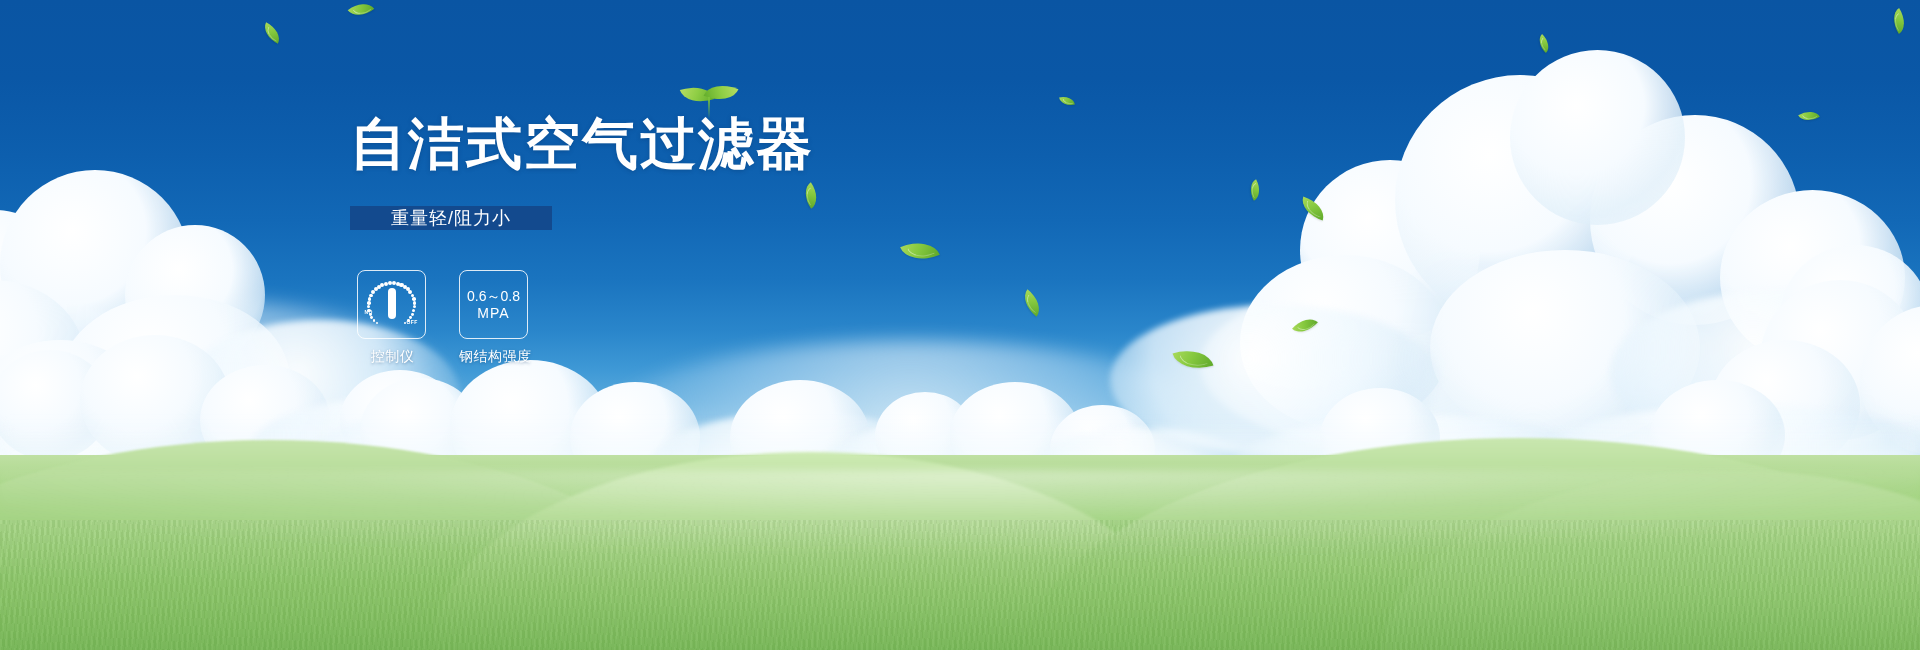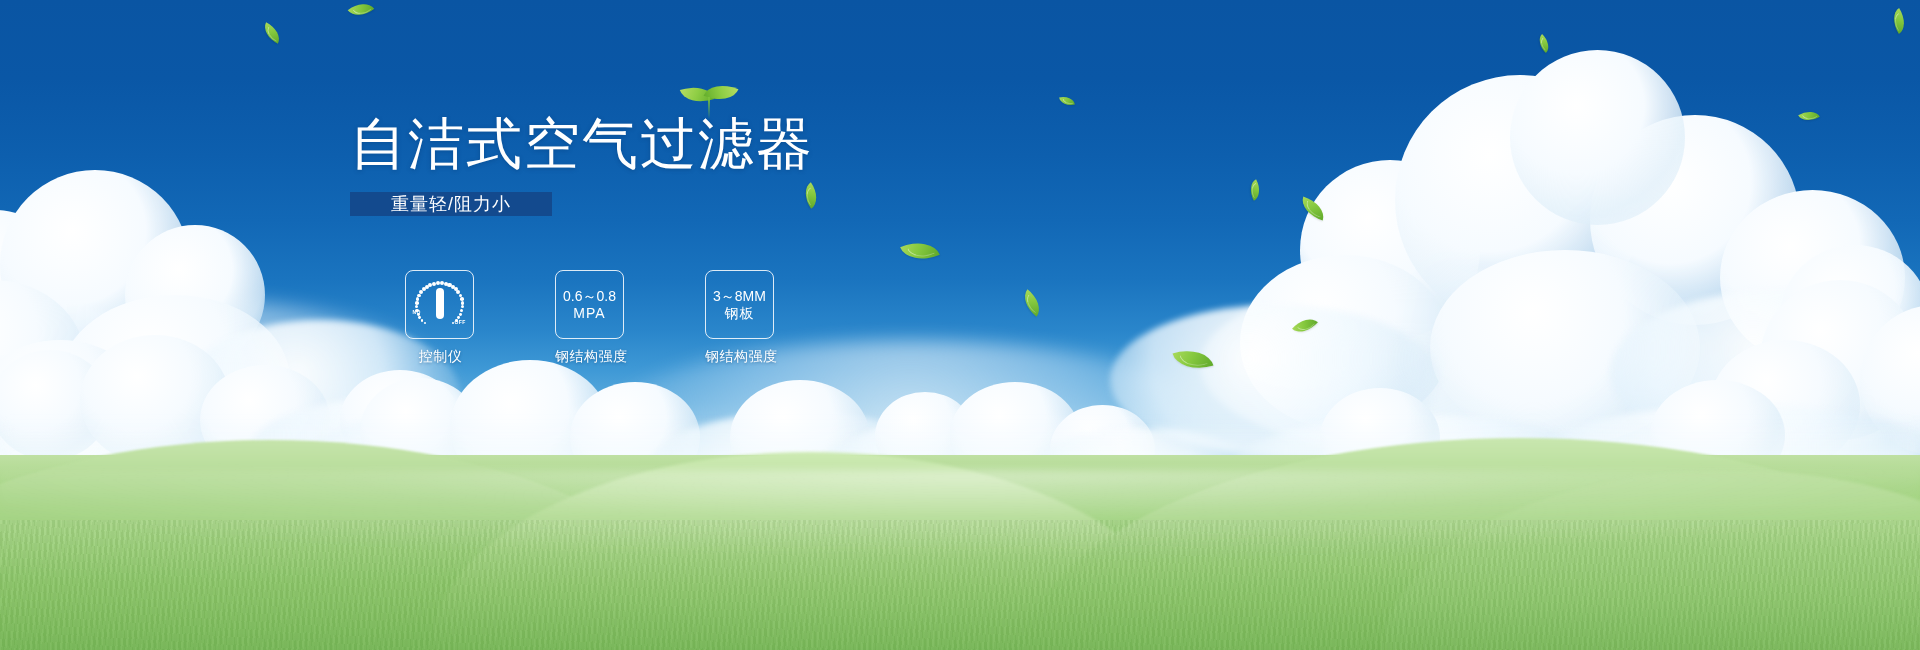--- a/index.html
+++ b/index.html
@@ -150,21 +150,21 @@
   .title-wrap {
     position: absolute;
     left: 350px;
     top: 113px;
   }
   .main-title {
     font-size: 56px;
     line-height: 62px;
     color: #ffffff;
     letter-spacing: 2px;
-    font-weight: 400;
+    font-weight: 700;
     white-space: nowrap;
     text-shadow: 0 1px 4px rgba(6,50,100,0.35);
   }
 
   
   .sprout {
     position: absolute;
     left: 330px;
     top: -30px;
     width: 60px;
@@ -190,21 +190,21 @@
     left: 28px; top: 14px;
     width: 2px; height: 22px;
     background: linear-gradient(to bottom, #7cc23a, rgba(124,194,58,0));
   }
 
   .badges {
     position: absolute;
     left: 350px;
     top: 192px;
     display: flex;
-    align-items: flex-start;
+    align-items: center;
     height: 52px;
   }
   .badge {
     display: flex;
     align-items: center;
     justify-content: center;
     font-size: 18px;
     letter-spacing: 1px;
     padding: 0 22px;
     white-space: nowrap;
@@ -227,21 +227,20 @@
   .features {
     position: absolute;
     left: 357px;
     top: 270px;
     display: flex;
     gap: 31px;
   }
   .feature {
     width: 71px;
     text-align: center;
-    margin-left: 48px;
   }
   .feature-box {
     width: 69px;
     height: 69px;
     border: 1px solid rgba(255,255,255,0.85);
     border-radius: 8px;
     display: flex;
     align-items: center;
     justify-content: center;
     box-sizing: border-box;
@@ -497,26 +496,17 @@
         <div class="feature-box">
           <div class="feature-text">
             <div class="l1">0.6～0.8</div>
             <div class="l2">MPA</div>
           </div>
         </div>
         <div class="feature-label">钢结构强度</div>
       </div>
 
 
-      <div class="feature">
-        <div class="feature-box">
-          <div class="feature-text">
-            <div class="l1">3～8MM</div>
-            <div class="l2">钢板</div>
-          </div>
-        </div>
-        <div class="feature-label">钢结构强度</div>
-      </div>
 
 
     </div>
   </div>
 </div>
 
 </body></html>

